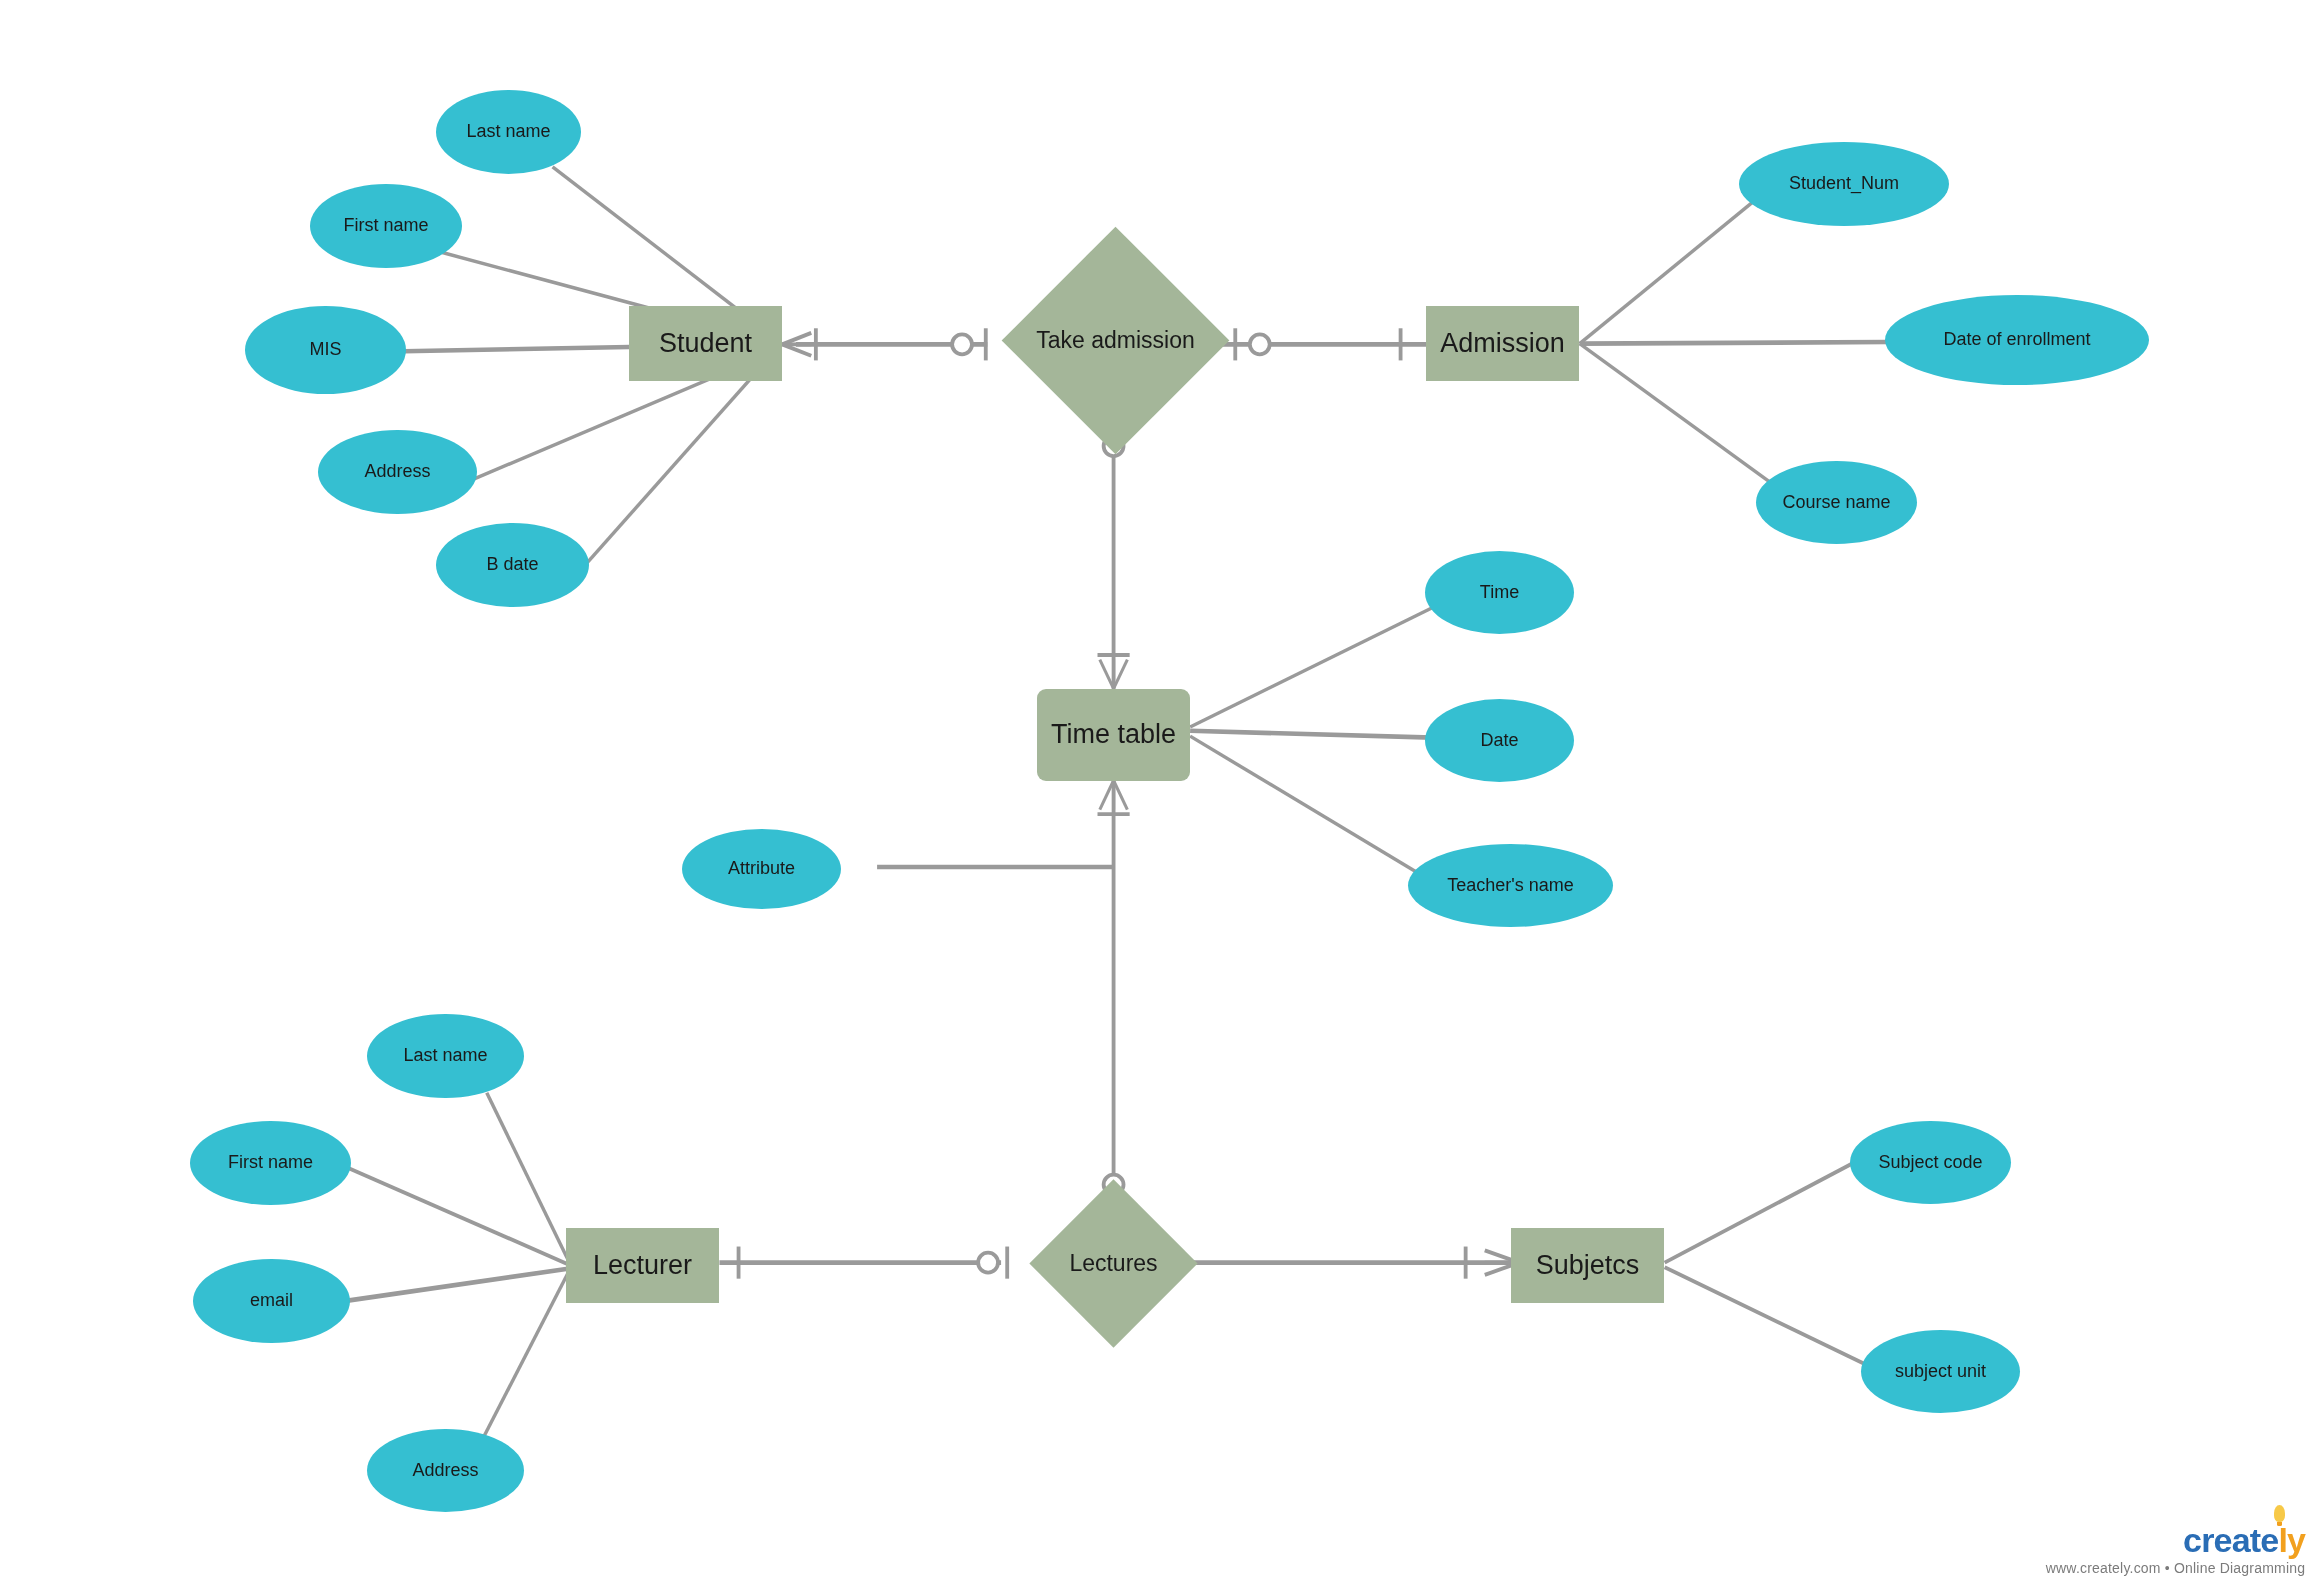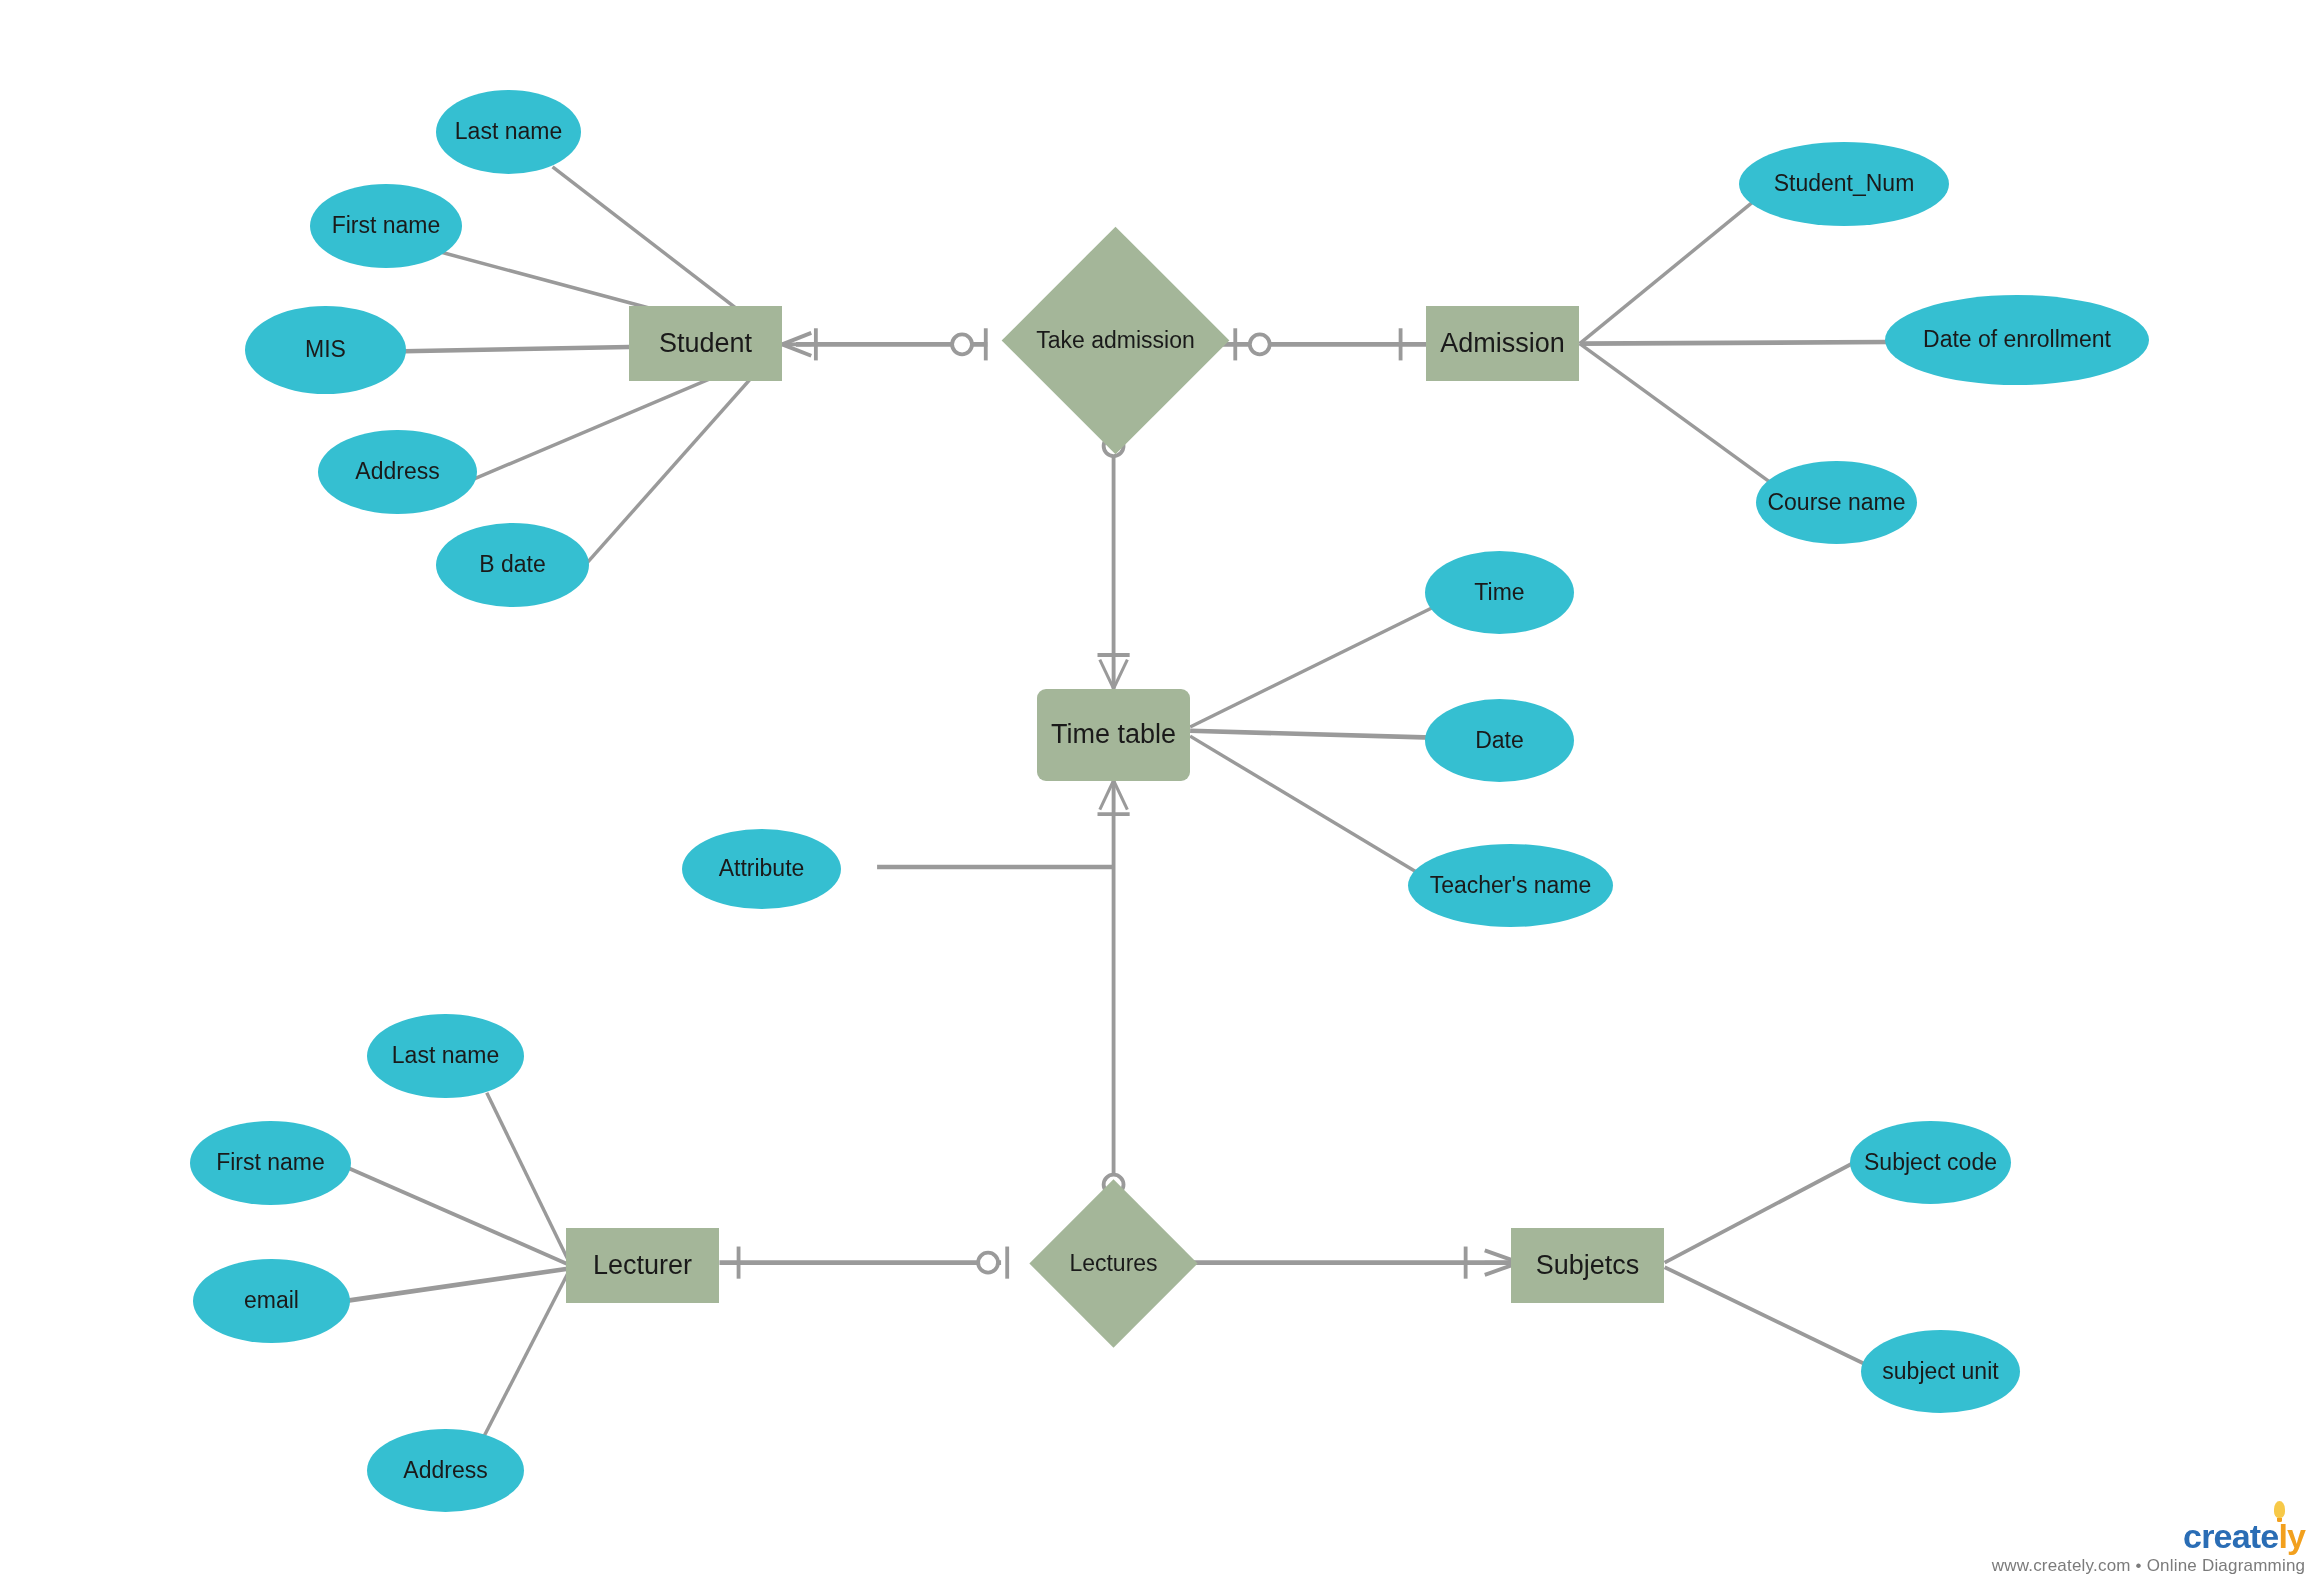--- a/index.html
+++ b/index.html
@@ -32,21 +32,21 @@
     align-items: center;
     justify-content: center;
     text-align: center;
     color: #1a1a1a;
     box-sizing: border-box;
     line-height: 1.1;
   }
   .attr-ellipse {
     background: #35bfd1;
     border-radius: 50%;
-    font-size: 23px;
+    font-size: 18px;
   }
   .entity-rect {
     background: #a4b699;
     font-size: 27px;
   }
   .rel-diamond {
     background: transparent;
     font-size: 23px;
     z-index: 3;
   }
@@ -93,21 +93,21 @@
     content: "";
     position: absolute;
     left: 3.1px;
     bottom: -4.6px;
     width: 5.4px;
     height: 4.6px;
     background: #f2a01e;
     border-radius: 0 0 1.5px 1.5px;
   }
   .wm-sub {
-    font-size: 17px;
+    font-size: 14px;
     color: #7b7b7b;
     margin-top: 3.1px;
     letter-spacing: 0.2px;
   }
 </style>
 </head>
 <body>
 
 <div id="canvas">
 

